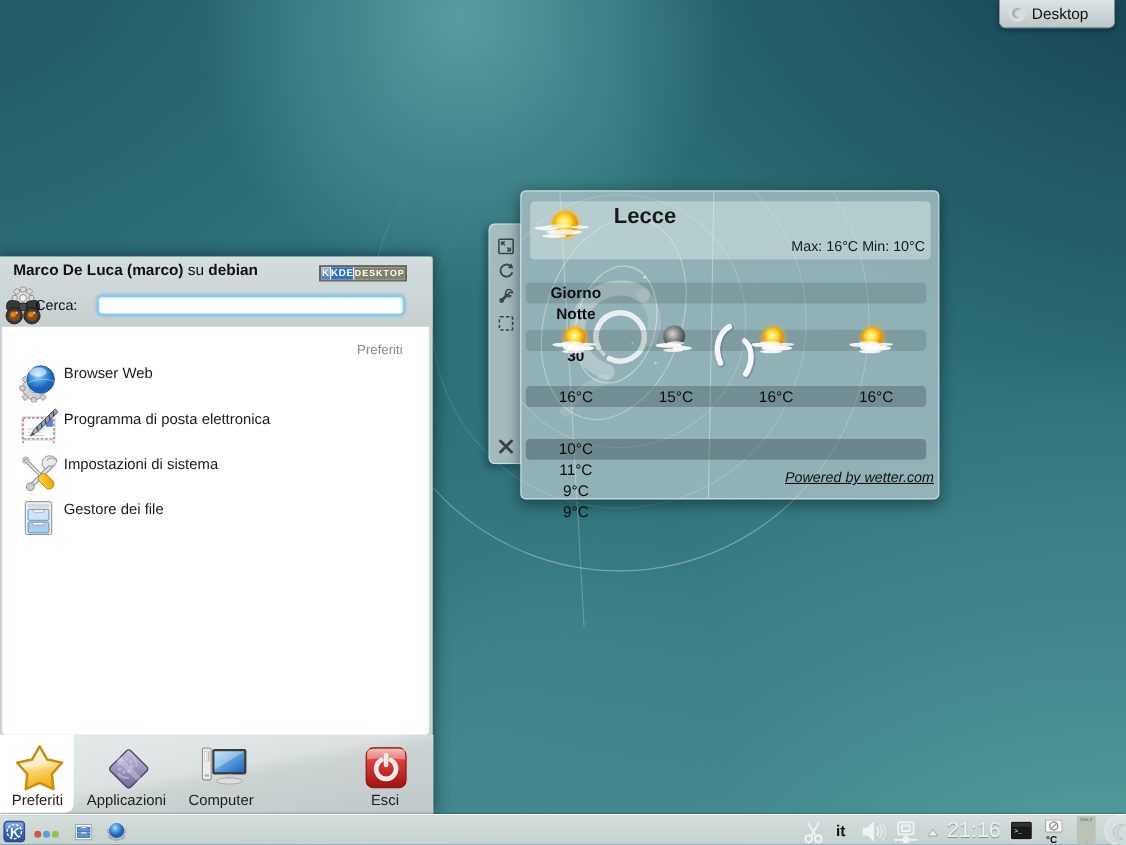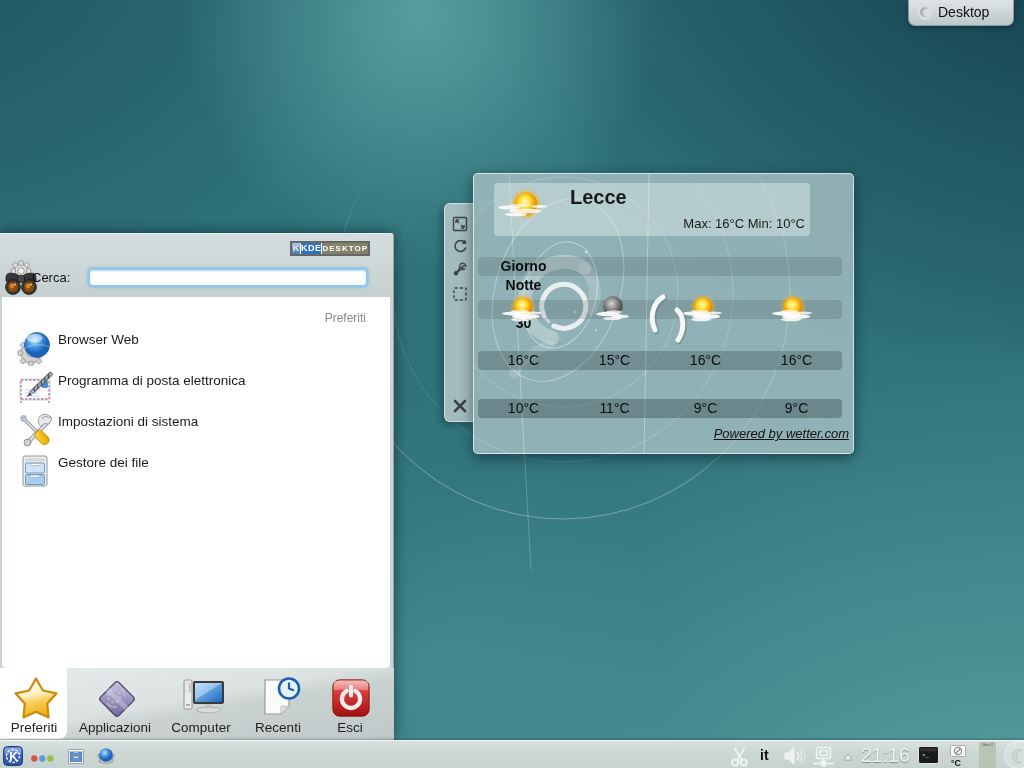--- a/index.html
+++ b/index.html
@@ -36,37 +36,37 @@
   box-shadow:-3px 3px 7px rgba(0,20,30,0.35);
 }
 #weather {
   position:absolute; left:473px; top:173px; width:381px; height:281px;
   background:rgba(158,186,189,0.87);
   border:1px solid rgba(255,255,255,0.65);
   border-radius:5px;
   box-shadow:0 4px 14px rgba(0,15,25,0.5);
 }
 #wheader {
-  position:absolute; left:20px; top:9px; width:316px; height:53px;
+  position:absolute; left:8px; top:9px; width:364px; height:53px;
   background:rgba(225,238,238,0.46);
   border-radius:4px;
 }
 #wtitle { position:absolute; left:76px; top:3px; font-size:20px; font-weight:bold; color:#1a1a1a; }
 #wmaxmin { position:absolute; right:5px; top:33px; font-size:13px; color:#1a1a1a; }
 .band {
   position:absolute; left:4px; width:364px; height:19px;
   background:rgba(45,62,66,0.17);
   border-radius:4px;
   display:flex;
 }
 .band .c { width:91px; text-align:center; color:#0d0d0d; }
 #bhead { top:83px; font-weight:bold; font-size:14px; line-height:19px;flex-direction:column; }
 #bico  { top:126px; }
 #bt1   { top:177px; font-size:14px; line-height:19px; background:rgba(45,62,66,0.30); }
-#bt2   { top:225px; font-size:14px; line-height:19px; background:rgba(45,62,66,0.36); }
+#bt2   { top:225px; font-size:14px; line-height:19px; background:rgba(45,62,66,0.36);flex-direction:column; }
 #powered { position:absolute; right:4px; top:252px; font-size:13px; color:#111; text-decoration:underline;font-style:italic; }
 
 .hico { position:absolute; left:7px; width:16px; height:16px; color:#3c4446; }
 
 #kickoff {
   position:absolute; left:0; top:233px; width:394px; height:507px;
   background:#c9d3d3;
   border-top:1px solid #e8eeee; border-right:1px solid #9aa6a6;
   border-radius:0 3px 0 0;
   box-shadow:0 0 14px rgba(0,15,25,0.55);
@@ -278,20 +278,21 @@
       <g stroke="#f4f8f8" stroke-width="5">
         <path d="M189,23 C179,29 175,43 181,56"></path>
         <path d="M203,36 C210,42 211,55 204,66"></path>
       </g>
     </g>
   </svg>
 </div>
 
 <div id="kickoff">
   <div id="khead">
+    <div id="ktitle"><b>Marco De Luca (marco)</b> su <b>debian</b></div>
     <div id="kbadge">
         <div class="k1">K</div>
         <div class="k2">KDE</div>
         <div class="k3">DESKTOP</div>
       </div>
     <svg width="34" height="36" viewBox="0 0 34 36" style="position:absolute;left:4px;top:26px">
       <g fill="#dcdcdc" stroke="#888" stroke-width="0.8">
         <circle cx="17" cy="11" r="7.5"></circle>
         <g>
             <rect x="14.6" y="1" width="4.8" height="4.4" rx="1.2"></rect>
@@ -450,29 +451,20 @@
         <rect x="9" y="9" width="26" height="26" rx="3" transform="rotate(45 22 22)" fill="url(#dia)" stroke="#4a4468" stroke-width="1.2"></rect>
         <g opacity="0.55" fill="none" stroke="#cfc8e2">
           <circle cx="19" cy="19" r="6" stroke-width="3" stroke-dasharray="3 1.6"></circle>
           <path d="M12,26 q4,5 10,4" stroke-width="2.2"></path>
           <path d="M26,12 q4,3 3,8" stroke-width="1.6"></path>
         </g>
         <path d="M12,12 L32,32" stroke="#ffffff" opacity="0.25" stroke-width="5"></path>
       </svg>
       <div class="lbl">Applicazioni</div>
     </div>
-    <div class="tab" style="left:238px">
-      <svg class="tico" width="44" height="44" viewBox="0 0 44 44">
-        <path d="M7,3 L31,3 L31,29 L23,37 L7,37 Z" fill="#fbfbfb" stroke="#999" stroke-width="1.2"></path>
-        <path d="M31,29 L23,29 L23,37 Z" fill="#ddd" stroke="#bbb" stroke-width="0.8"></path>
-        <circle cx="31" cy="11.5" r="10" fill="#e8f2fa" stroke="#1a62b0" stroke-width="2.6"></circle>
-        <path d="M31,5.5 L31,11.5 L36,13.5" stroke="#1a62b0" stroke-width="2.2" fill="none"></path>
-      </svg>
-      <div class="lbl">Recenti</div>
-    </div>
     <div class="tab" style="left:310px">
       <svg class="tico" width="42" height="42" viewBox="0 0 44 44">
         <linearGradient id="esc" x1="0" y1="0" x2="0" y2="1">
             <stop offset="0%" stop-color="#f0a8a0"></stop>
             <stop offset="30%" stop-color="#dd4040"></stop>
             <stop offset="100%" stop-color="#a01010"></stop>
           </linearGradient>
         <rect x="3" y="3" width="38" height="38" rx="7" fill="url(#esc)" stroke="#8a1008" stroke-width="1"></rect>
         <path d="M4,4 h36 v10 a60,18 0 0 0 -36,0 Z" fill="#ffffff" opacity="0.3"></path>
         <path d="M17.5,14.6 A9.5,9.5 0 1 0 26.5,14.6" fill="none" stroke="#f0ecec" stroke-width="4.5" stroke-linecap="round"></path>

